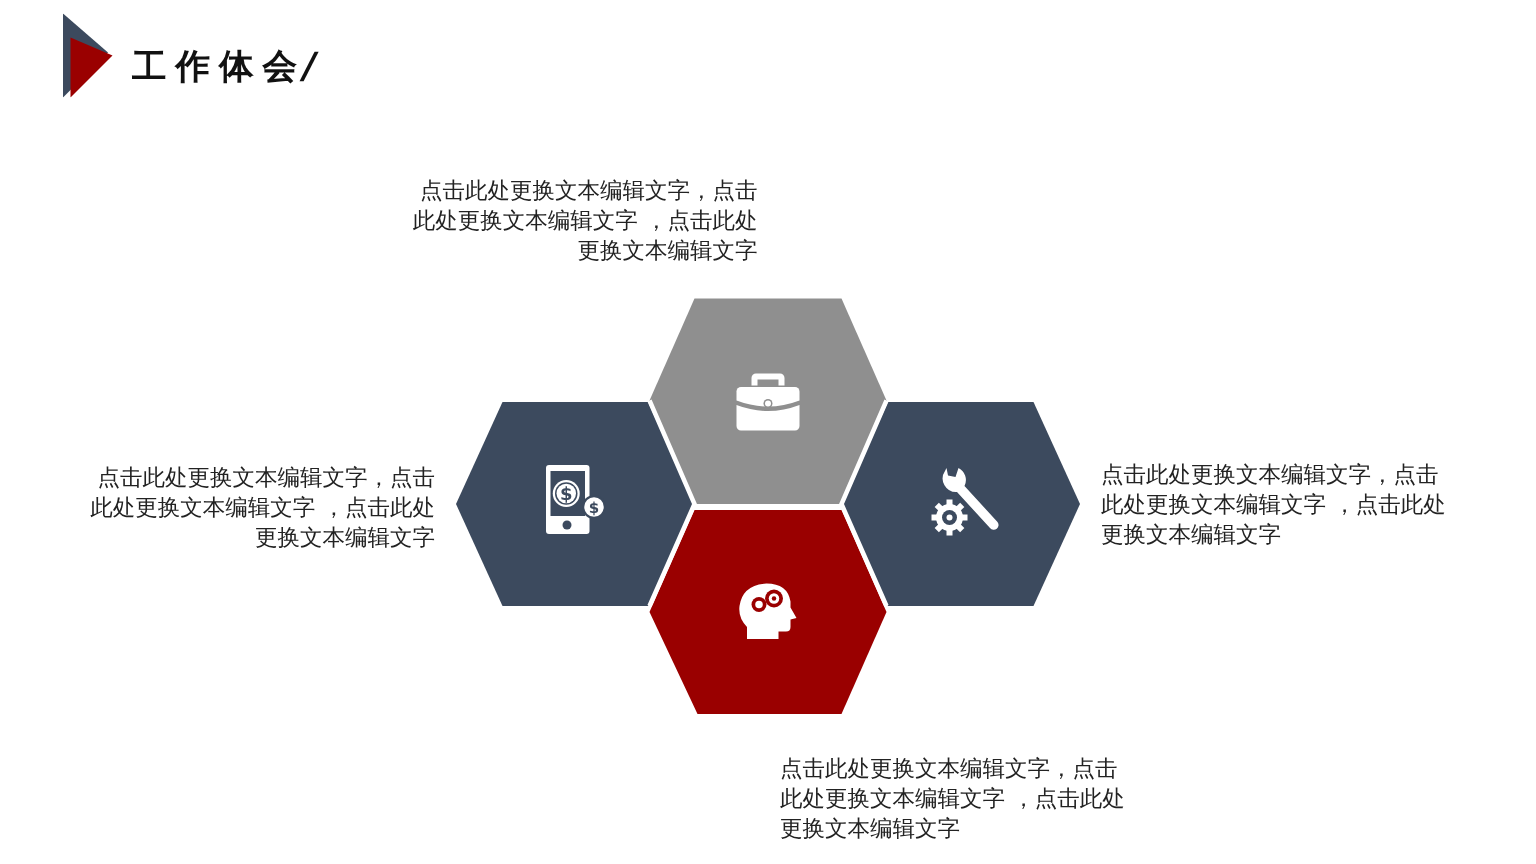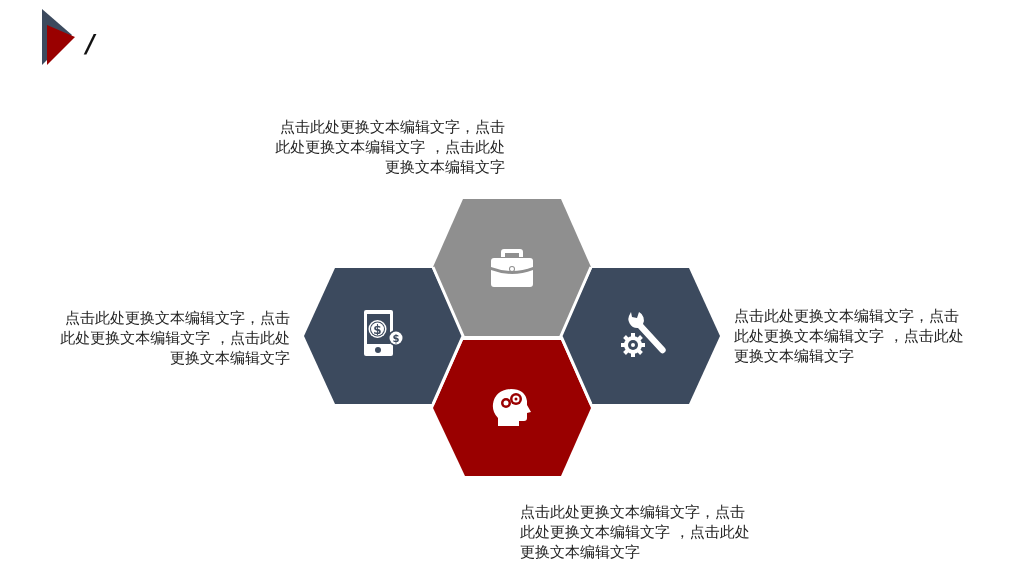--- a/index.html
+++ b/index.html
@@ -76,20 +76,21 @@
   </style>
 </head>
 <body>
 
 <svg class="logo" viewBox="0 0 34 56" xmlns="http://www.w3.org/2000/svg">
   <polygon points="0,0 0,56 30,26" fill="#3C4A5E"></polygon>
   <polygon points="5,16 5,56 33,28" fill="#9A0000"></polygon>
 </svg>
 
 <div class="title">
+  <span class="title-cn">工作体会</span>
   <span class="title-slash">/</span>
 </div>
 
 <svg class="hex-stage" viewBox="0 0 1024 576" xmlns="http://www.w3.org/2000/svg">
 
   <g>
     <polygon points="463,199 561,199 591,267 561,336 463,336 433,267" fill="#8F8F8F"></polygon>
   </g>
 
   <g>

